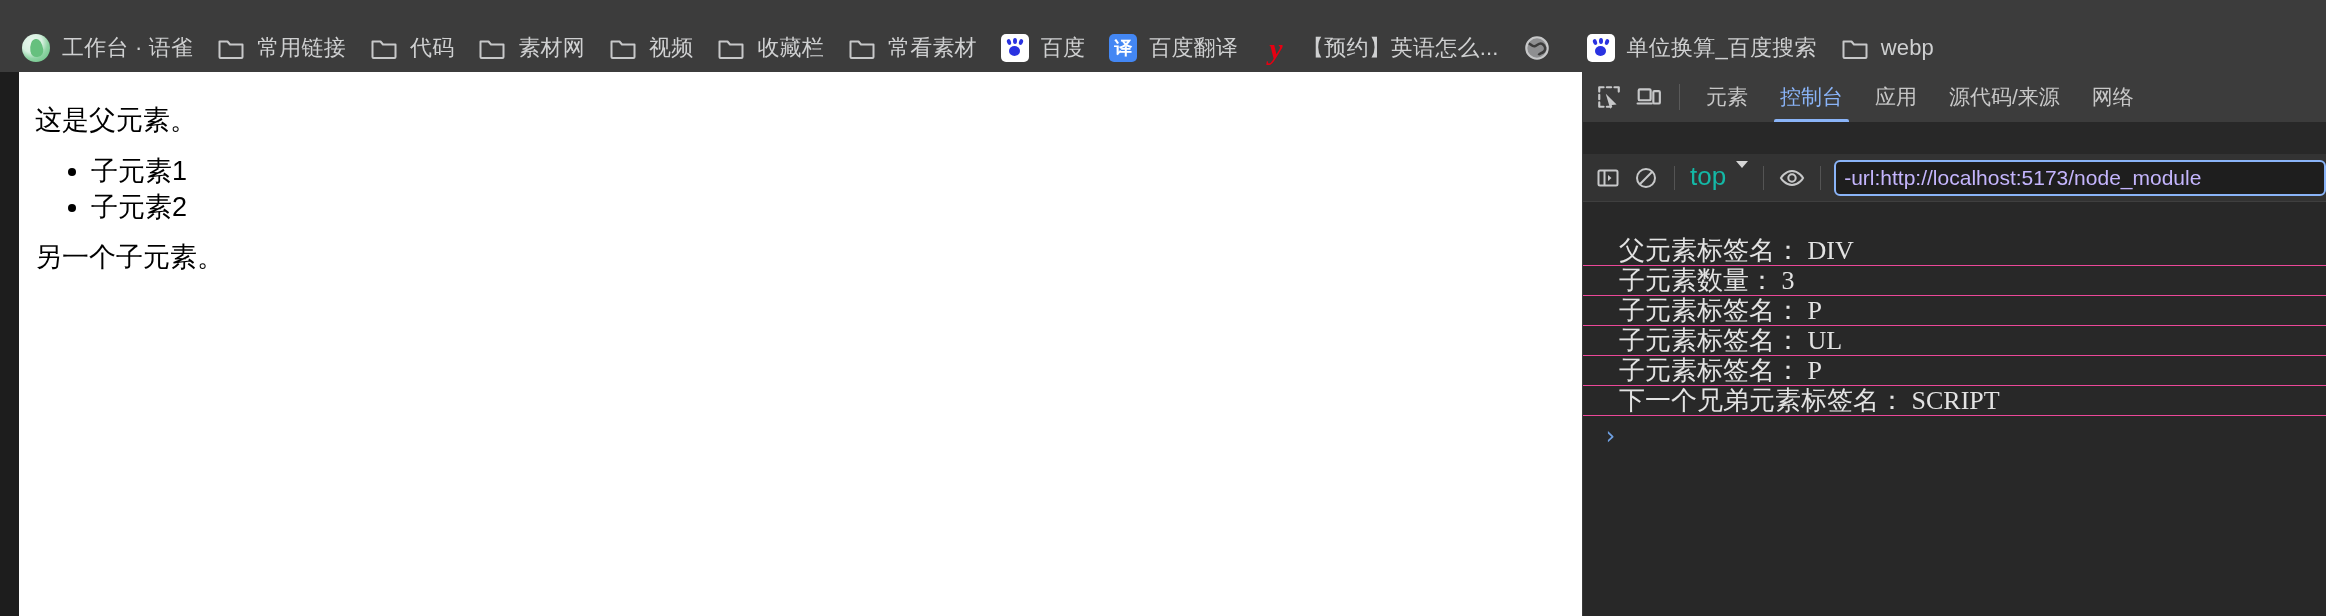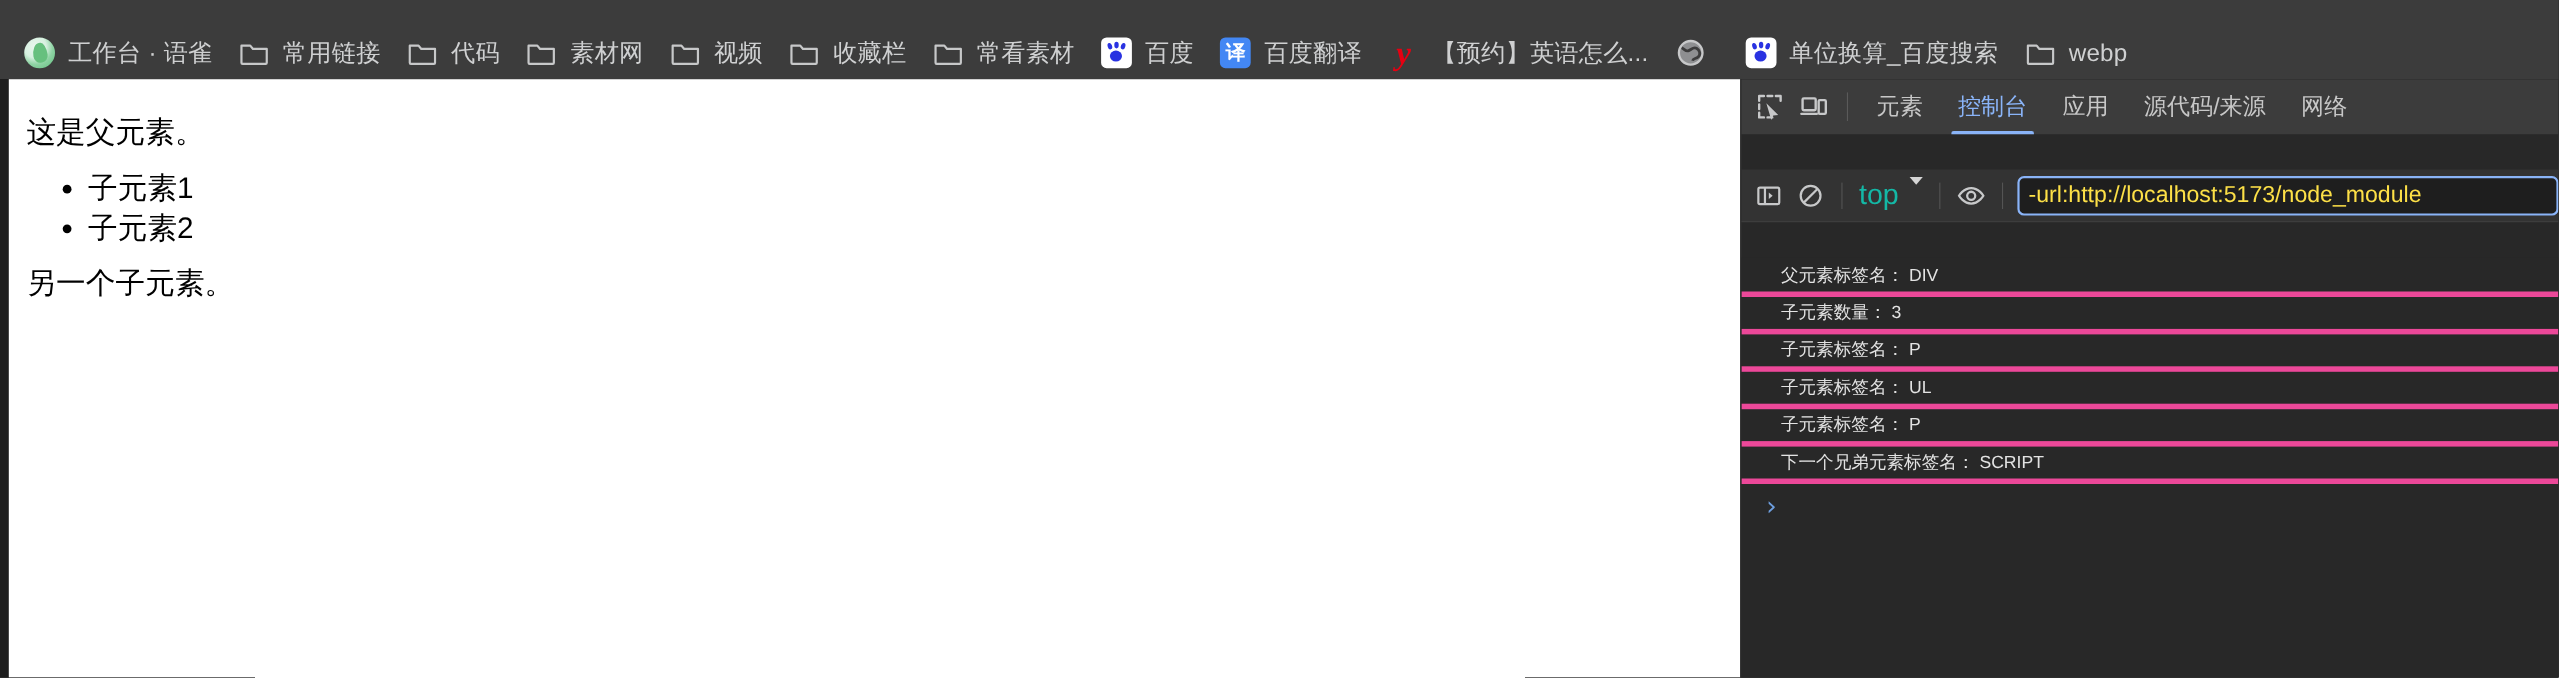--- a/index.html
+++ b/index.html
@@ -113,21 +113,21 @@
 
   
   .page-frame {
     position: absolute;
     left: 0; top: 72px;
     width: 1582px; height: 544px;
     background: #1d1d1d;
   }
   .page-canvas {
     position: absolute;
-    left: 8px; top: 0;
+    left: 19px; top: 0;
     width: 1574px; height: 544px;
     background: #ffffff;
     overflow: hidden;
   }
   .page-inner { padding: 16px; }
   .page-p {
     font-size: 27px;
     line-height: 1.25;
     color: #000;
     margin: 16px 0;
@@ -238,42 +238,42 @@
   }
   .cb-filter {
     flex: 1 1 auto;
     min-width: 0;
     height: 36px;
     margin-left: 4px;
     margin-right: 0;
     background: #1e1e1e;
     border: 2px solid #8ab4f8;
     border-radius: 6px;
-    color: #fde047;
+    color: #c4b5fd;
     font-size: 21px;
     padding: 0 8px;
     font-family: "Liberation Sans", sans-serif;
     outline: none;
   }
 
   .dt-console {
     flex: 1 1 auto;
     background: #282828;
     overflow: hidden;
     padding-top: 2px;
   }
   .log-row {
     display: flex;
     align-items: center;
     min-height: 29px;
     padding: 2px 0 2px 36px;
-    border-bottom: 5px solid #ec4899;
+    border-bottom: 1px solid #ec4899;
     color: #e3e3e3;
-    font-family: Liberation Sans, sans-serif;
-    font-size: 16px;
+    font-family: Liberation Serif, serif;
+    font-size: 26px;
     line-height: 25px;
     white-space: nowrap;
   }
   .log-row:last-of-type { border-bottom: 1px solid #323232; }
   .prompt-row {
     display: flex;
     align-items: center;
     height: 40px;
     padding-left: 20px;
   }

